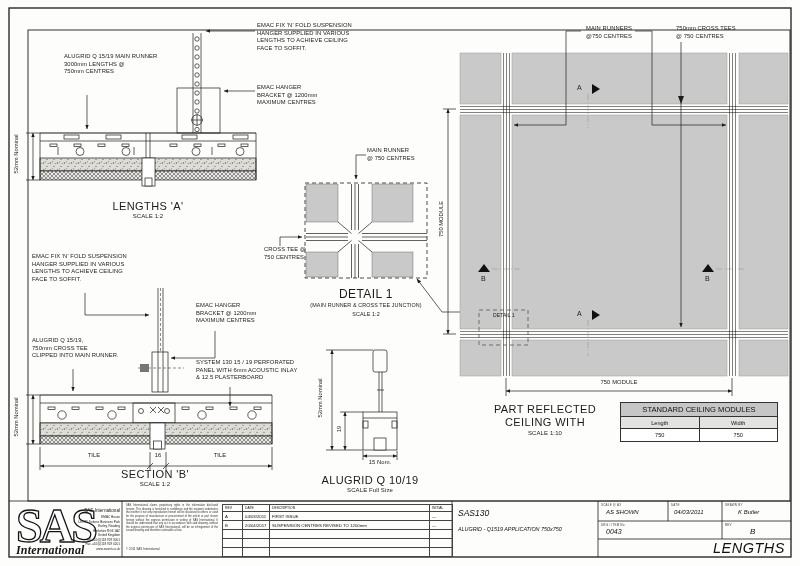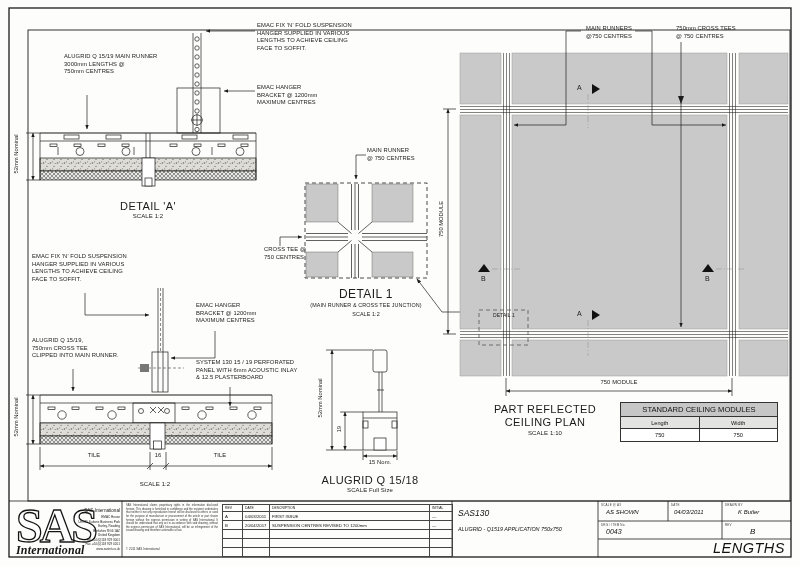--- a/index.html
+++ b/index.html
@@ -277,69 +277,70 @@
 3000mm LENGTHS @
 750mm CENTRES</div>
 <div class="lbl" style="left:257px;top:22px;width:115px;">EMAC FIX 'N' FOLD SUSPENSION
 HANGER SUPPLIED IN VARIOUS
 LENGTHS TO ACHIEVE CEILING
 FACE TO SOFFIT.</div>
 <div class="lbl" style="left:257px;top:84px;width:90px;">EMAC HANGER
 BRACKET @ 1200mm
 MAXIMUM CENTRES</div>
 <div class="vlbl" style="left:-14px;top:151px;width:60px;">52mm Nominal</div>
-<div class="lbl c h1" style="left:78px;top:199px;width:140px;">DETAIL 'A'</div>
+<div class="lbl c h1" style="left:78px;top:199px;width:140px;">LENGTHS 'A'</div>
 <div class="lbl c scale" style="left:78px;top:213px;width:140px;">SCALE 1:2</div>
 
 <div class="lbl" style="left:32px;top:253px;width:115px;">EMAC FIX 'N' FOLD SUSPENSION
 HANGER SUPPLIED IN VARIOUS
 LENGTHS TO ACHIEVE CEILING
 FACE TO SOFFIT.</div>
 <div class="lbl" style="left:32px;top:337px;width:120px;">ALUGRID Q 15/19,
 750mm CROSS TEE
 CLIPPED INTO MAIN RUNNER.</div>
 <div class="lbl" style="left:196px;top:302px;width:90px;">EMAC HANGER
 BRACKET @ 1200mm
 MAXIMUM CENTRES</div>
 <div class="lbl" style="left:196px;top:359px;width:115px;">SYSTEM 130 15 / 19 PERFORATED
 PANEL WITH 6mm ACOUSTIC INLAY
 &amp; 12.5 PLASTERBOARD</div>
 <div class="vlbl" style="left:-14px;top:414px;width:60px;">52mm Nominal</div>
 <div class="lbl c" style="left:62px;top:452px;width:64px;">TILE</div>
 <div class="lbl c" style="left:146px;top:452px;width:24px;">16</div>
 <div class="lbl c" style="left:188px;top:452px;width:64px;">TILE</div>
+<div class="lbl c h1" style="left:85px;top:467px;width:140px;">SECTION 'B'</div>
 <div class="lbl c scale" style="left:85px;top:481px;width:140px;">SCALE 1:2</div>
 
 <div class="lbl" style="left:367px;top:147px;width:70px;">MAIN RUNNER
 @ 750 CENTRES</div>
 <div class="lbl" style="left:264px;top:246px;width:50px;">CROSS TEE @
 750 CENTRES</div>
 <div class="lbl c h1b" style="left:296px;top:287px;width:140px;">DETAIL 1</div>
 <div class="lbl c sub" style="left:286px;top:302px;width:160px;">(MAIN RUNNER &amp; CROSS TEE JUNCTION)</div>
 <div class="lbl c sub" style="left:286px;top:311px;width:160px;">SCALE 1:2</div>
 
 <div class="vlbl" style="left:290px;top:395px;width:60px;">52mm Nominal</div>
 <div class="vlbl" style="left:329px;top:426px;width:20px;">19</div>
 <div class="lbl c" style="left:355px;top:459px;width:50px;">15 Nom.</div>
-<div class="lbl c h1" style="left:295px;top:473px;width:150px;">ALUGRID Q 15/18</div>
+<div class="lbl c h1" style="left:295px;top:473px;width:150px;">ALUGRID Q 10/19</div>
 <div class="lbl c scale" style="left:295px;top:487px;width:150px;">SCALE Full Size</div>
 
 <div class="lbl c" style="left:582px;top:25px;width:54px;">MAIN RUNNERS
 @750 CENTRES</div>
 <div class="lbl" style="left:676px;top:25px;width:70px;">750mm CROSS TEES
 @ 750 CENTRES</div>
 <div class="lbl mk" style="left:577px;top:83px;">A</div>
 <div class="lbl mk" style="left:577px;top:309px;">A</div>
 <div class="lbl mk" style="left:481px;top:274px;">B</div>
 <div class="lbl mk" style="left:705px;top:274px;">B</div>
 <div class="lbl" style="left:493px;top:312px;font-size:5px;">DETAIL 1</div>
 <div class="vlbl" style="left:406px;top:216px;width:70px;">750 MODULE</div>
 <div class="lbl c" style="left:584px;top:379px;width:70px;">750 MODULE</div>
 <div class="lbl c h1" style="left:465px;top:403px;width:160px;line-height:1.2;">PART REFLECTED
-CEILING PLAN</div>
+CEILING WITH</div>
 <div class="lbl c scale" style="left:465px;top:430px;width:160px;">SCALE 1:10</div>
 
 <table class="modules">
   <tbody>
         <tr>
           <th class="ttl" colspan="2">STANDARD CEILING MODULES</th>
         </tr>
   <tr>
     <td class="colh">Length</td>
     <td class="colh">Width</td>

